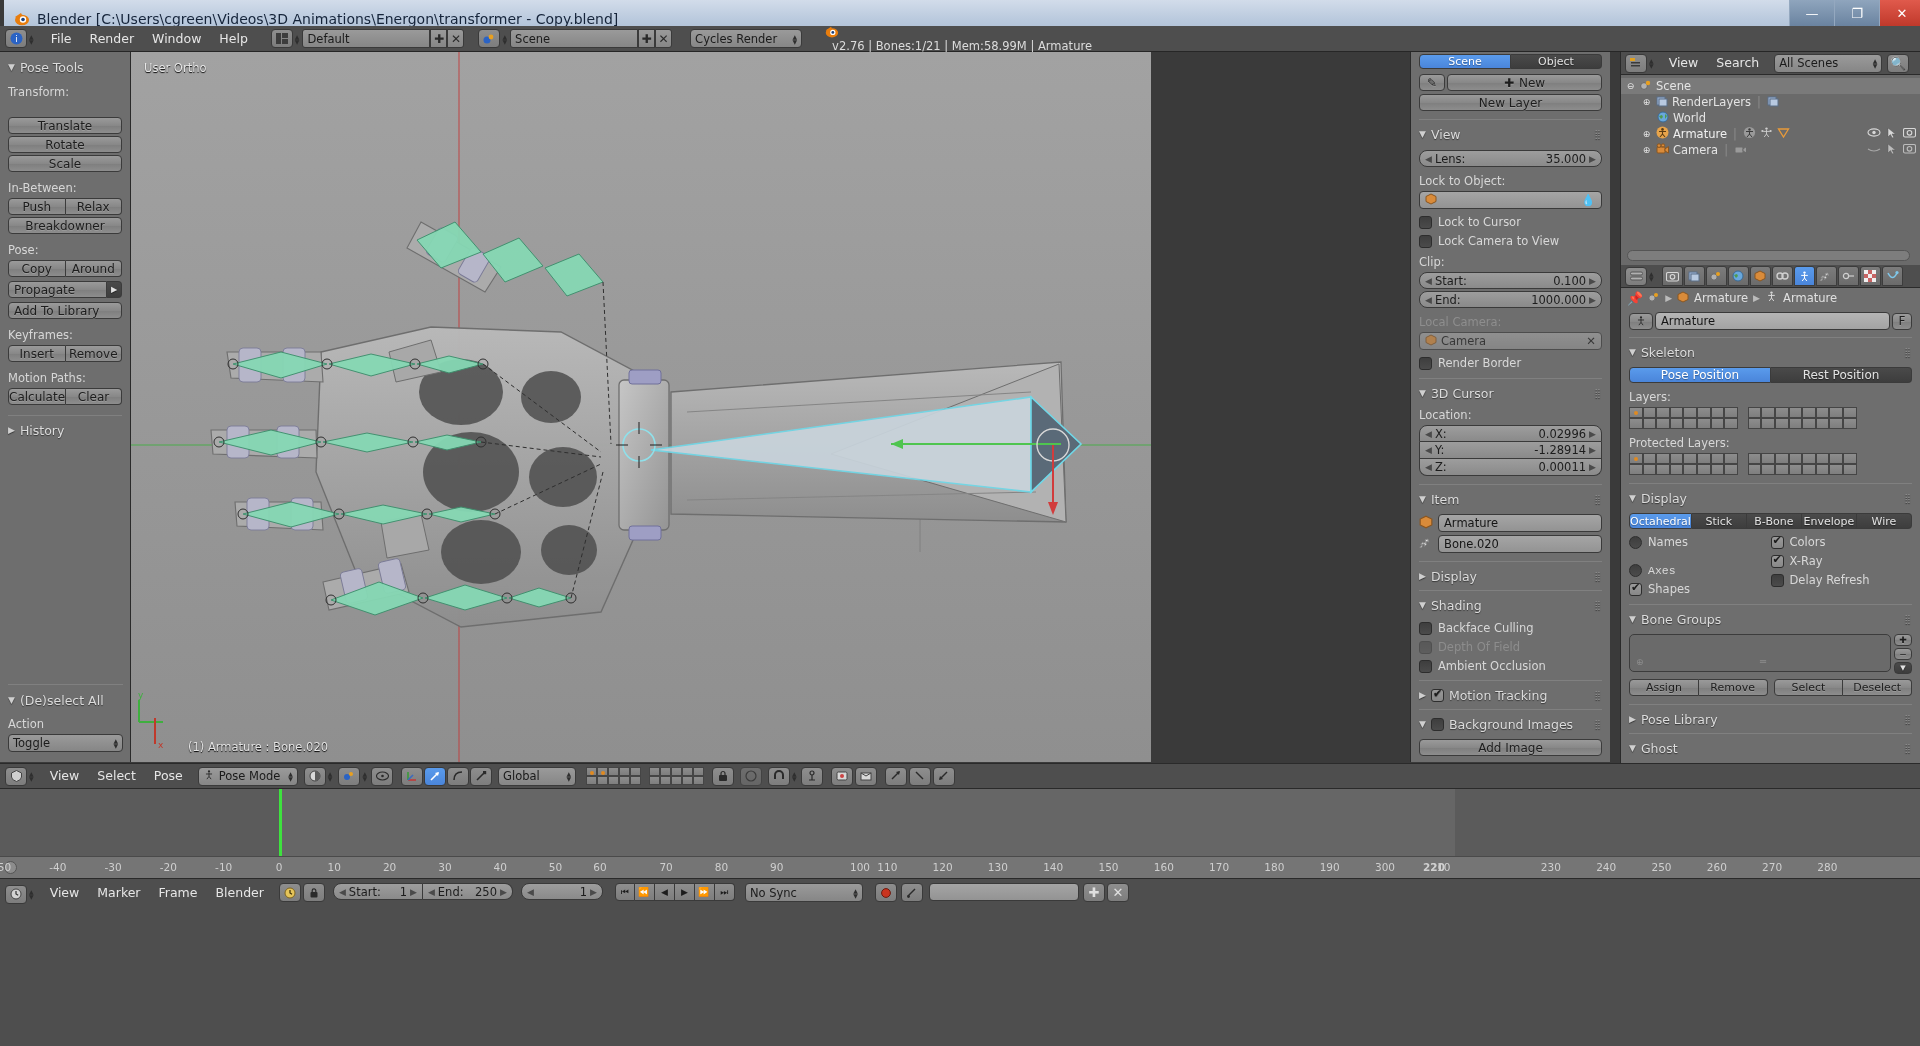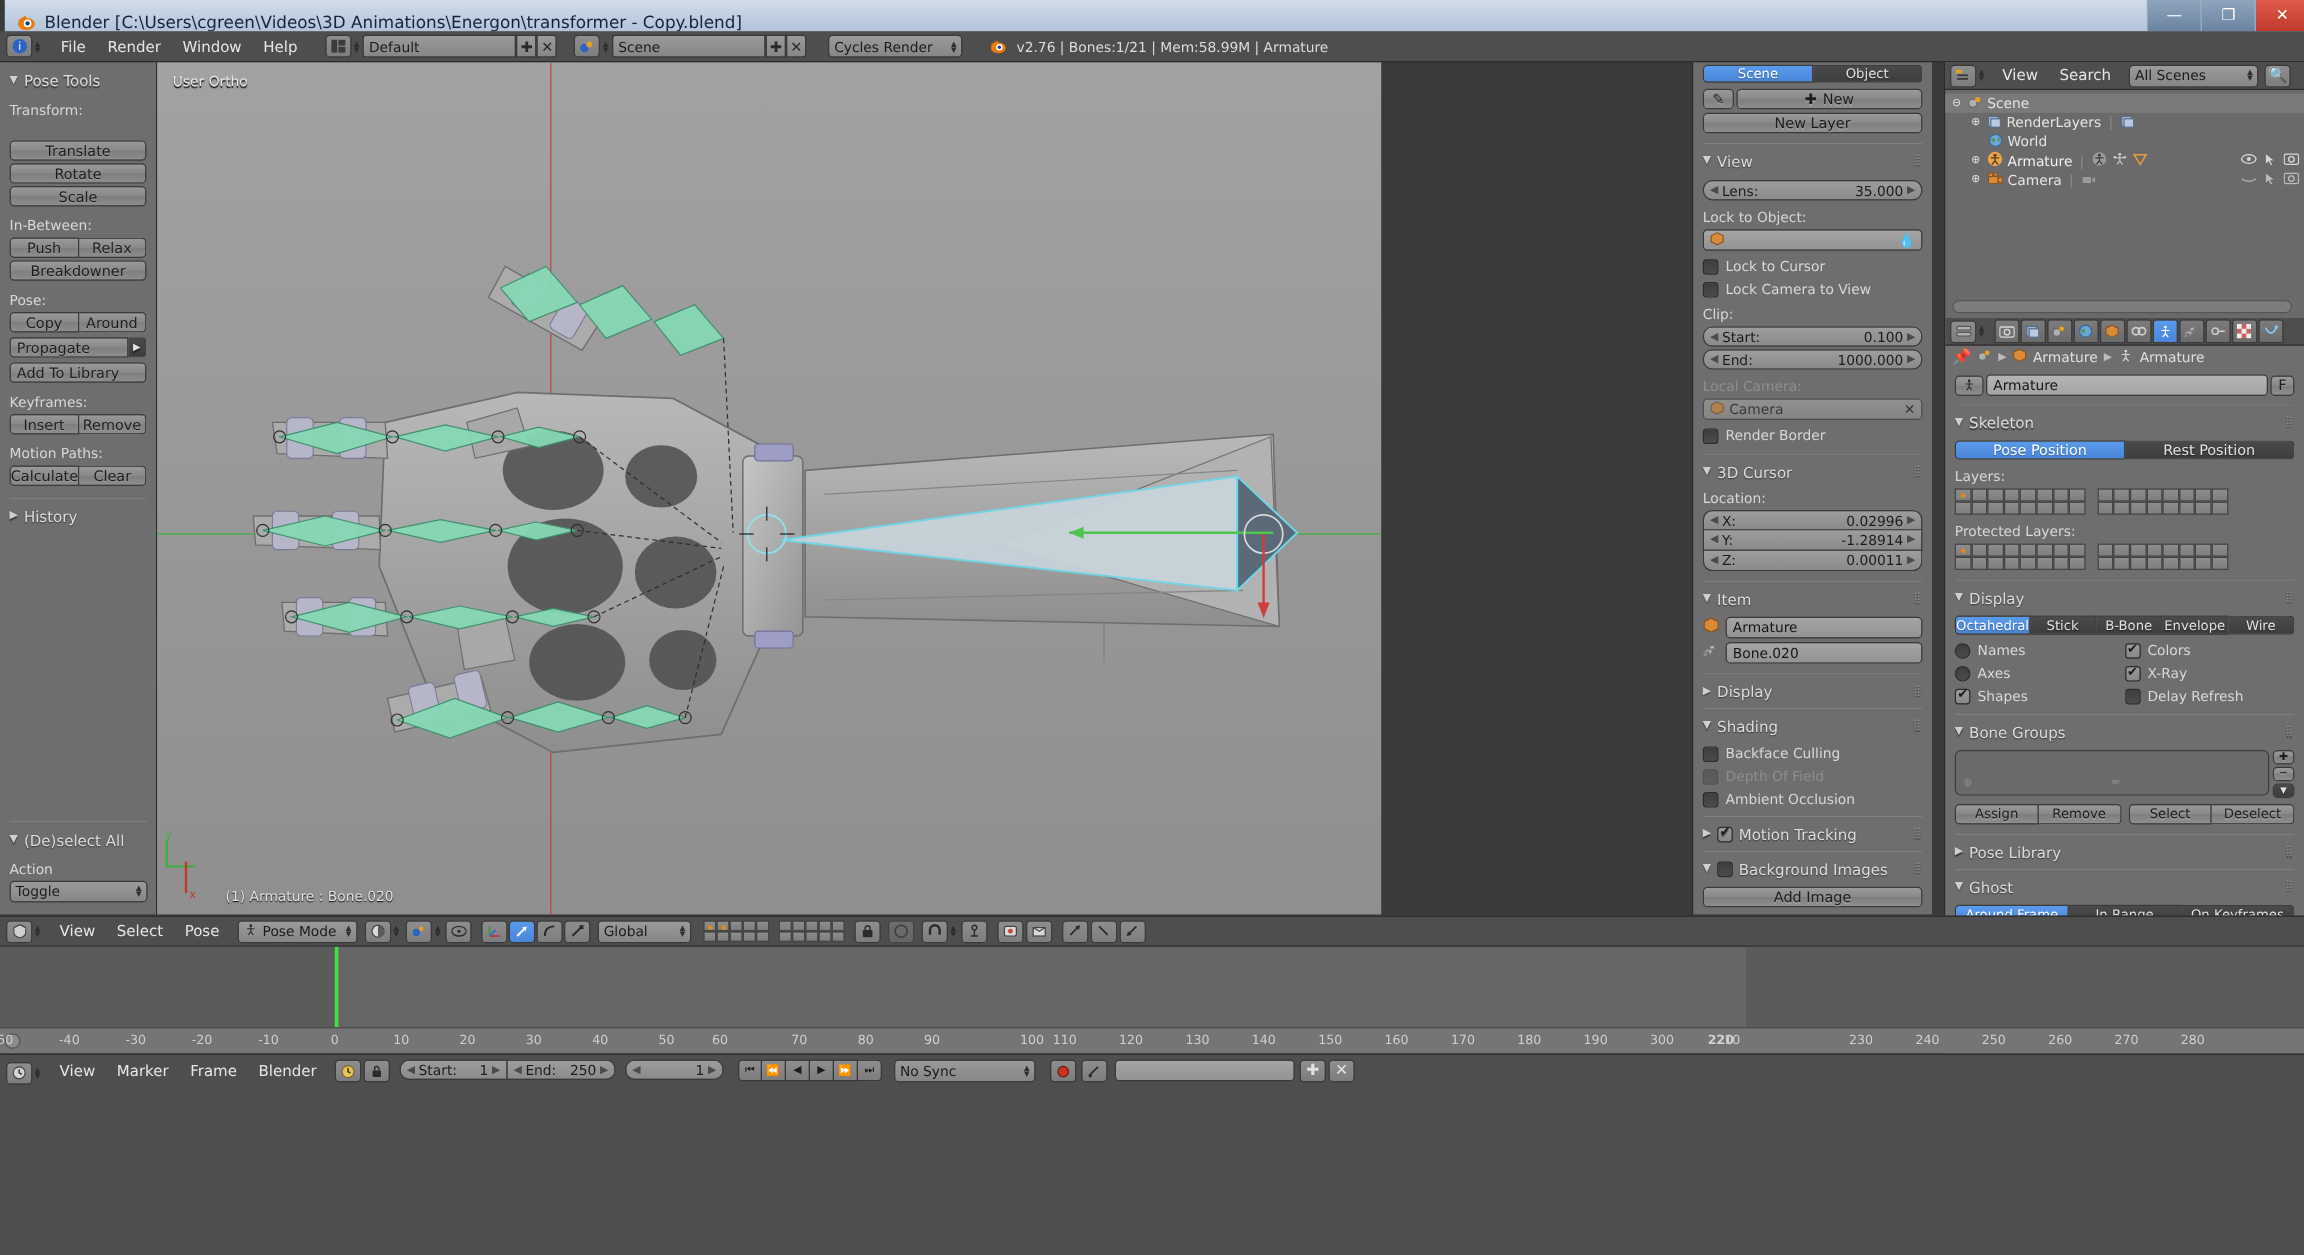--- a/index.html
+++ b/index.html
@@ -273,21 +273,21 @@
     </div>
 
     <div class="combo" style="width:112px;margin-left:18px;">
       <span>Cycles Render</span>
       <span class="spin" style="margin-left:auto;">
           <span>▲</span>
           <span>▼</span>
         </span>
     </div>
 
-    <div style="display:flex;align-items:flex-end;margin-left:22px;">
+    <div style="display:flex;align-items:flex-start;margin-left:22px;flex-direction:column;">
       <svg width="15" height="15" viewBox="0 0 17 17">
         <ellipse cx="9" cy="10" rx="7" ry="5.2" fill="#e87d0d"></ellipse>
         <path d="M2 7 L8 3 L9 5 L3.5 8 Z" fill="#e87d0d"></path>
         <circle cx="10" cy="9.5" r="3" fill="#ffffff"></circle>
           <circle cx="10" cy="9.5" r="1.6" fill="#1c3f7a"></circle>
       </svg>
       <span style="margin-left:8px;font-size:11.5px;color:#dcdcdc;">v2.76 | Bones:1/21 | Mem:58.99M | Armature</span>
     </div>
   </div>
 
@@ -1077,21 +1077,21 @@
         <div class="btn dark" style="height:16px;font-size:11px;">B-Bone</div>
         <div class="btn dark" style="height:16px;font-size:11px;">Envelope</div>
         <div class="btn dark" style="height:16px;font-size:11px;">Wire</div>
       </div>
       <div style="display:flex;margin-top:6px;">
         <div style="flex:1;">
           <div class="cbrow">
             <span class="cbox" style="border-radius:50%;"></span>
             <span>Names</span>
           </div>
-          <div class="cbrow" style="margin-top:5px;">
+          <div class="cbrow" style="margin-top:15px;font-family:Liberation Mono, monospace;">
             <span class="cbox" style="border-radius:50%;"></span>
             <span>Axes</span>
           </div>
           <div class="cbrow" style="margin-top:5px;">
             <span class="cbox on"></span>
             <span>Shapes</span>
           </div>
         </div>
         <div style="flex:1;">
           <div class="cbrow">

